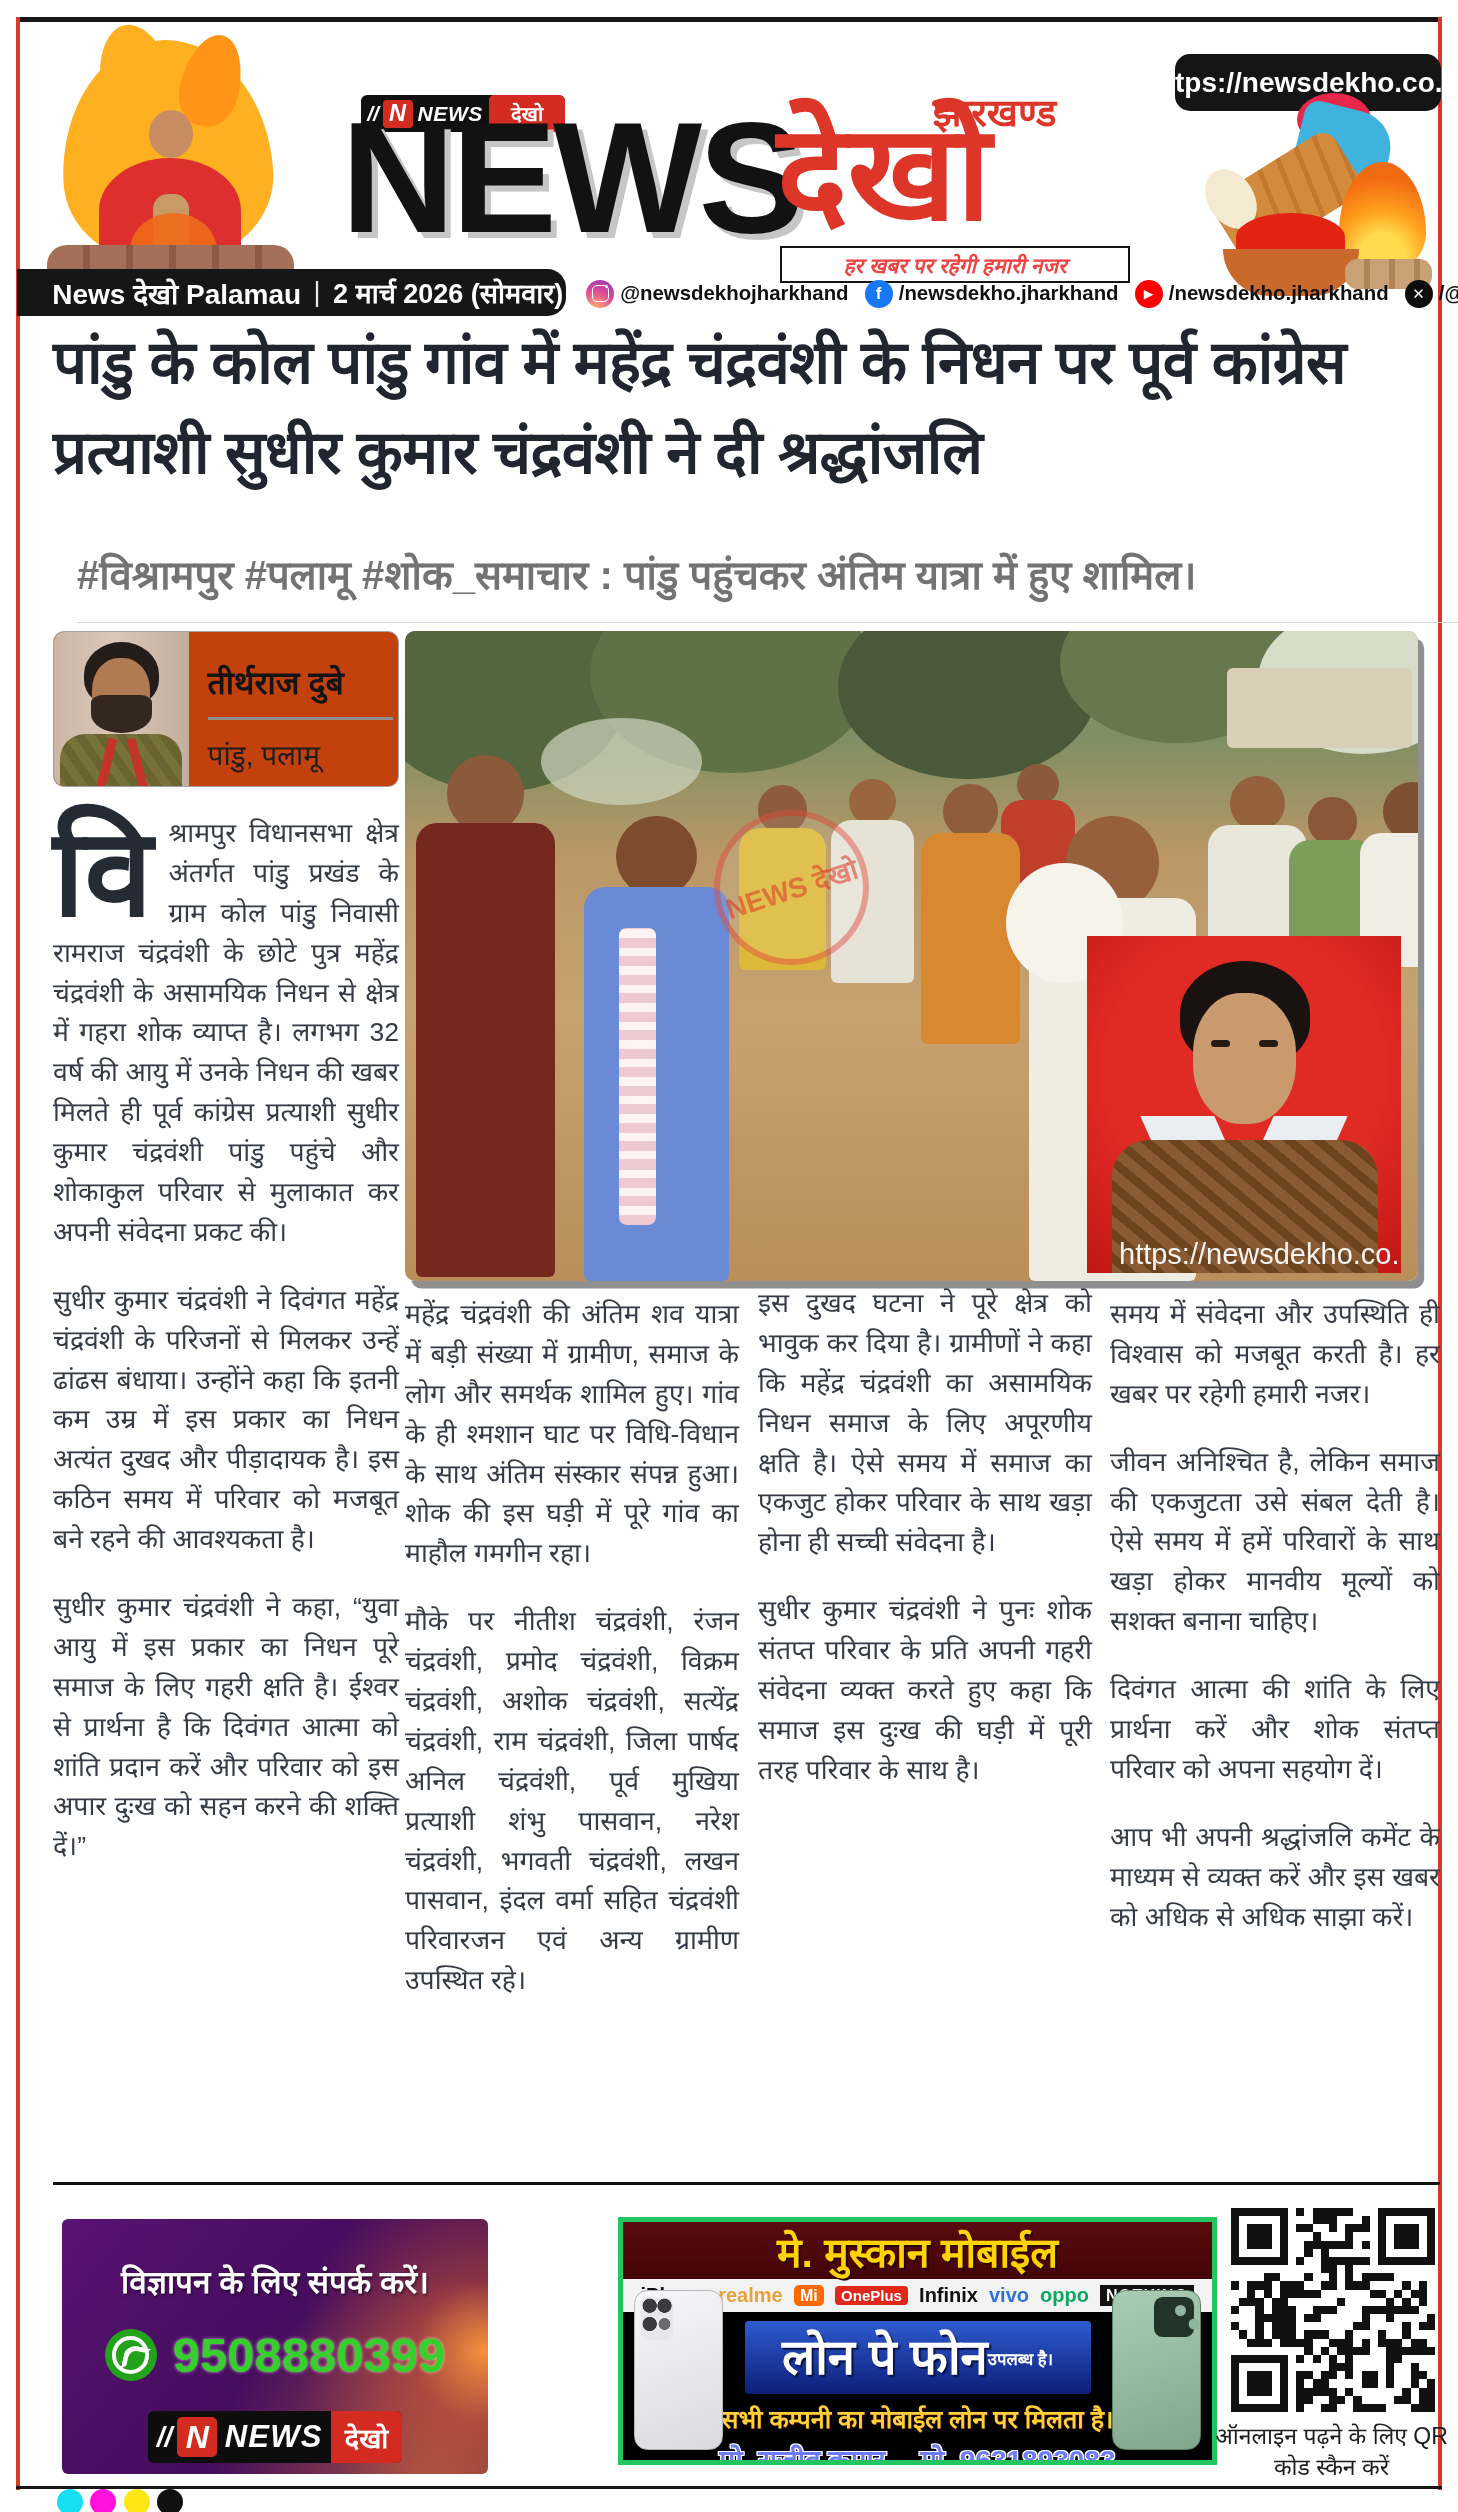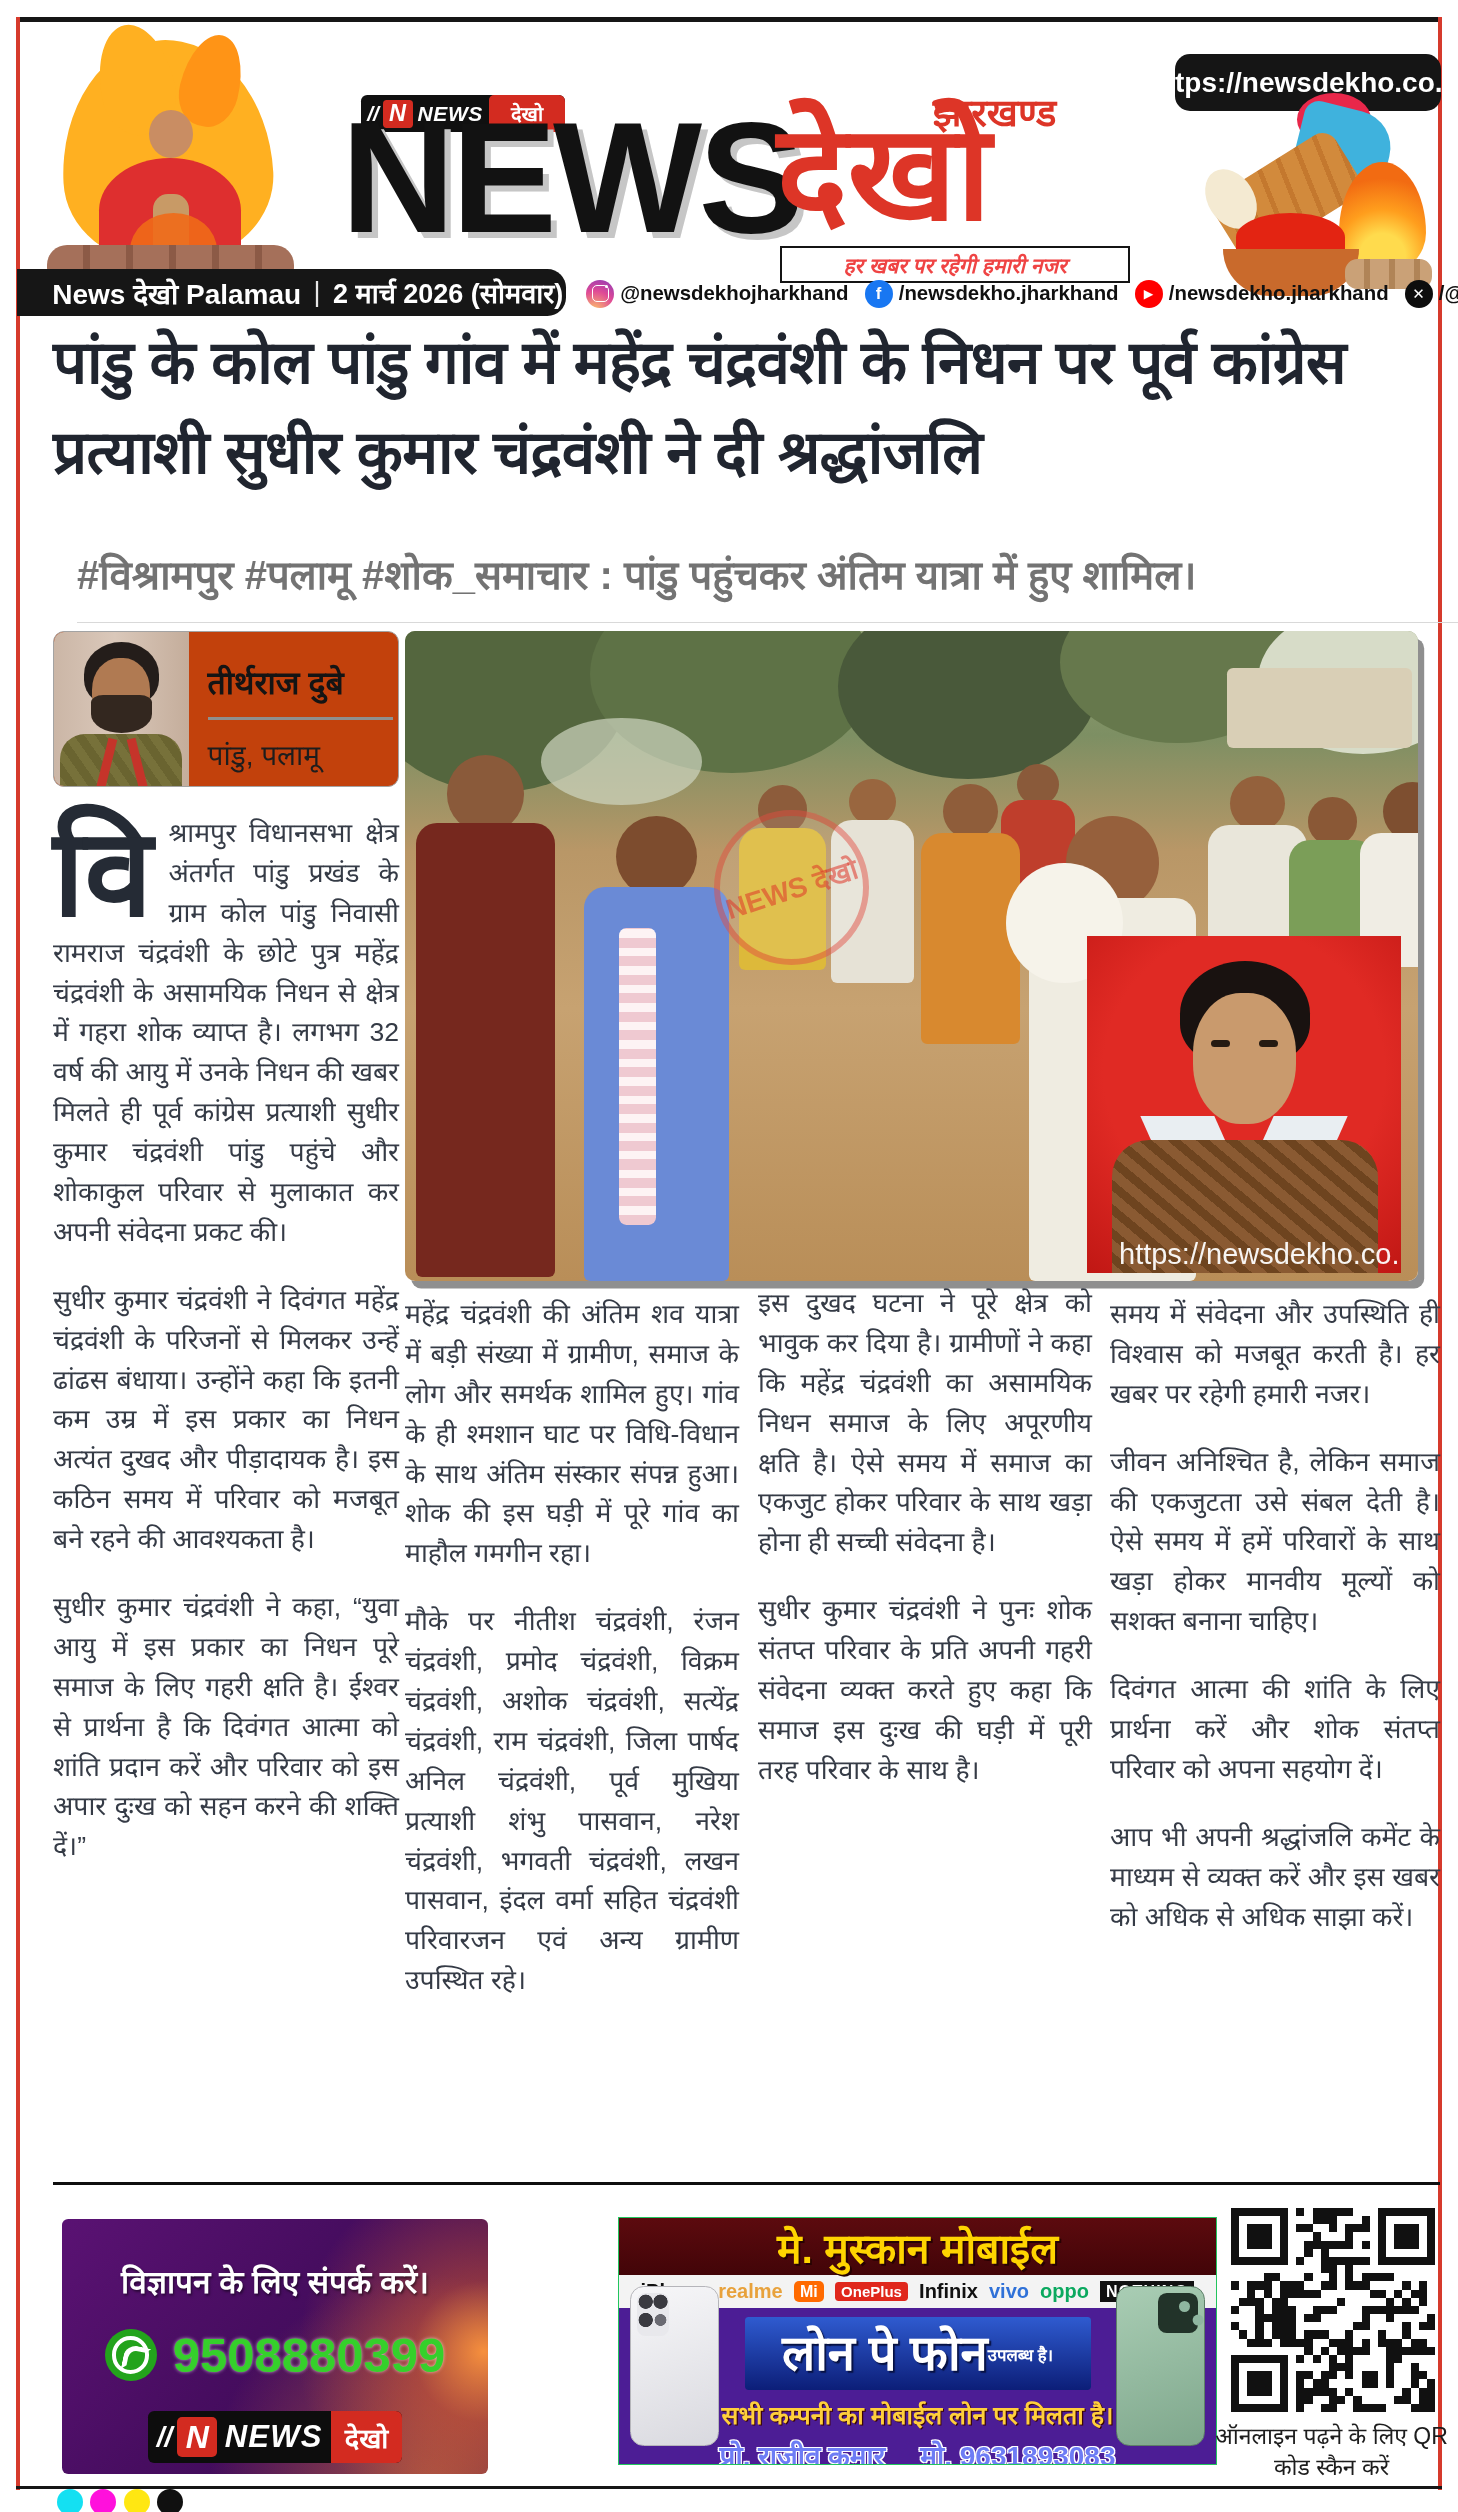--- a/index.html
+++ b/index.html
@@ -157,22 +157,22 @@
   .ad-logo{margin-top:28px;height:52px;background:#0d0d0d;border-radius:6.2px;display:flex;align-items:center;
      padding:0 0 0 8.7px;overflow:hidden;}
   .ad-logo .sl{color:#fff;font-style:italic;font-weight:800;font-size:28px;padding-right:5px;}
   .ad-logo .nbx{background:#d32b20;color:#fff;font-style:italic;font-weight:900;font-size:32px;width:40px;height:40px;
      display:flex;align-items:center;justify-content:center;border-radius:5px;margin-right:7.4px;}
   .ad-logo .nws{color:#fff;font-style:italic;font-weight:800;font-size:31px;letter-spacing:1.2px;}
   .ad-logo .dkh{background:#d32b20;color:#fff;font-weight:800;font-size:27px;height:100%;display:flex;align-items:center;
      padding:0 13.6px;margin-left:8.7px;}
 
   
-  .ad-mobile{position:absolute;left:618px;top:2217px;width:599px;height:248px;background:#4c1d95;
-     border:1px solid #22c55e;box-sizing:border-box;overflow:hidden;}
+  .ad-mobile{position:absolute;left:618px;top:2217px;width:599px;height:248px;background:#000000;
+     border:5px solid #22c55e;box-sizing:border-box;overflow:hidden;}
   .ad-mobile .title{height:57px;display:flex;align-items:center;justify-content:center;background:
      linear-gradient(180deg,#5c0a0e,#420508);color:#ffd400;font-weight:800;font-size:41px;text-shadow:1.9px 1.9px 0 #260202;}
   .brand-strip{height:33px;background:#f3f3f3;display:flex;align-items:center;justify-content:center;gap:11px;}
   .brand{font-weight:800;font-size:20px;color:#111;}
   .brand.b-realme{color:#e8a23c;}
   .brand.b-mi{background:#ff6a00;color:#fff;border-radius:5px;padding:1.2px 6.2px;font-size:16px;}
   .brand.b-oneplus{background:#e0271c;color:#fff;border-radius:3.7px;padding:1.2px 6.2px;font-size:15px;}
   .brand.b-vivo{color:#2f71d8;text-transform:lowercase;}
   .brand.b-oppo{color:#0ba95f;text-transform:lowercase;}
   .brand.b-nothing{background:#111;color:#fff;padding:1.2px 6.2px;letter-spacing:1.2px;font-size:16px;}

